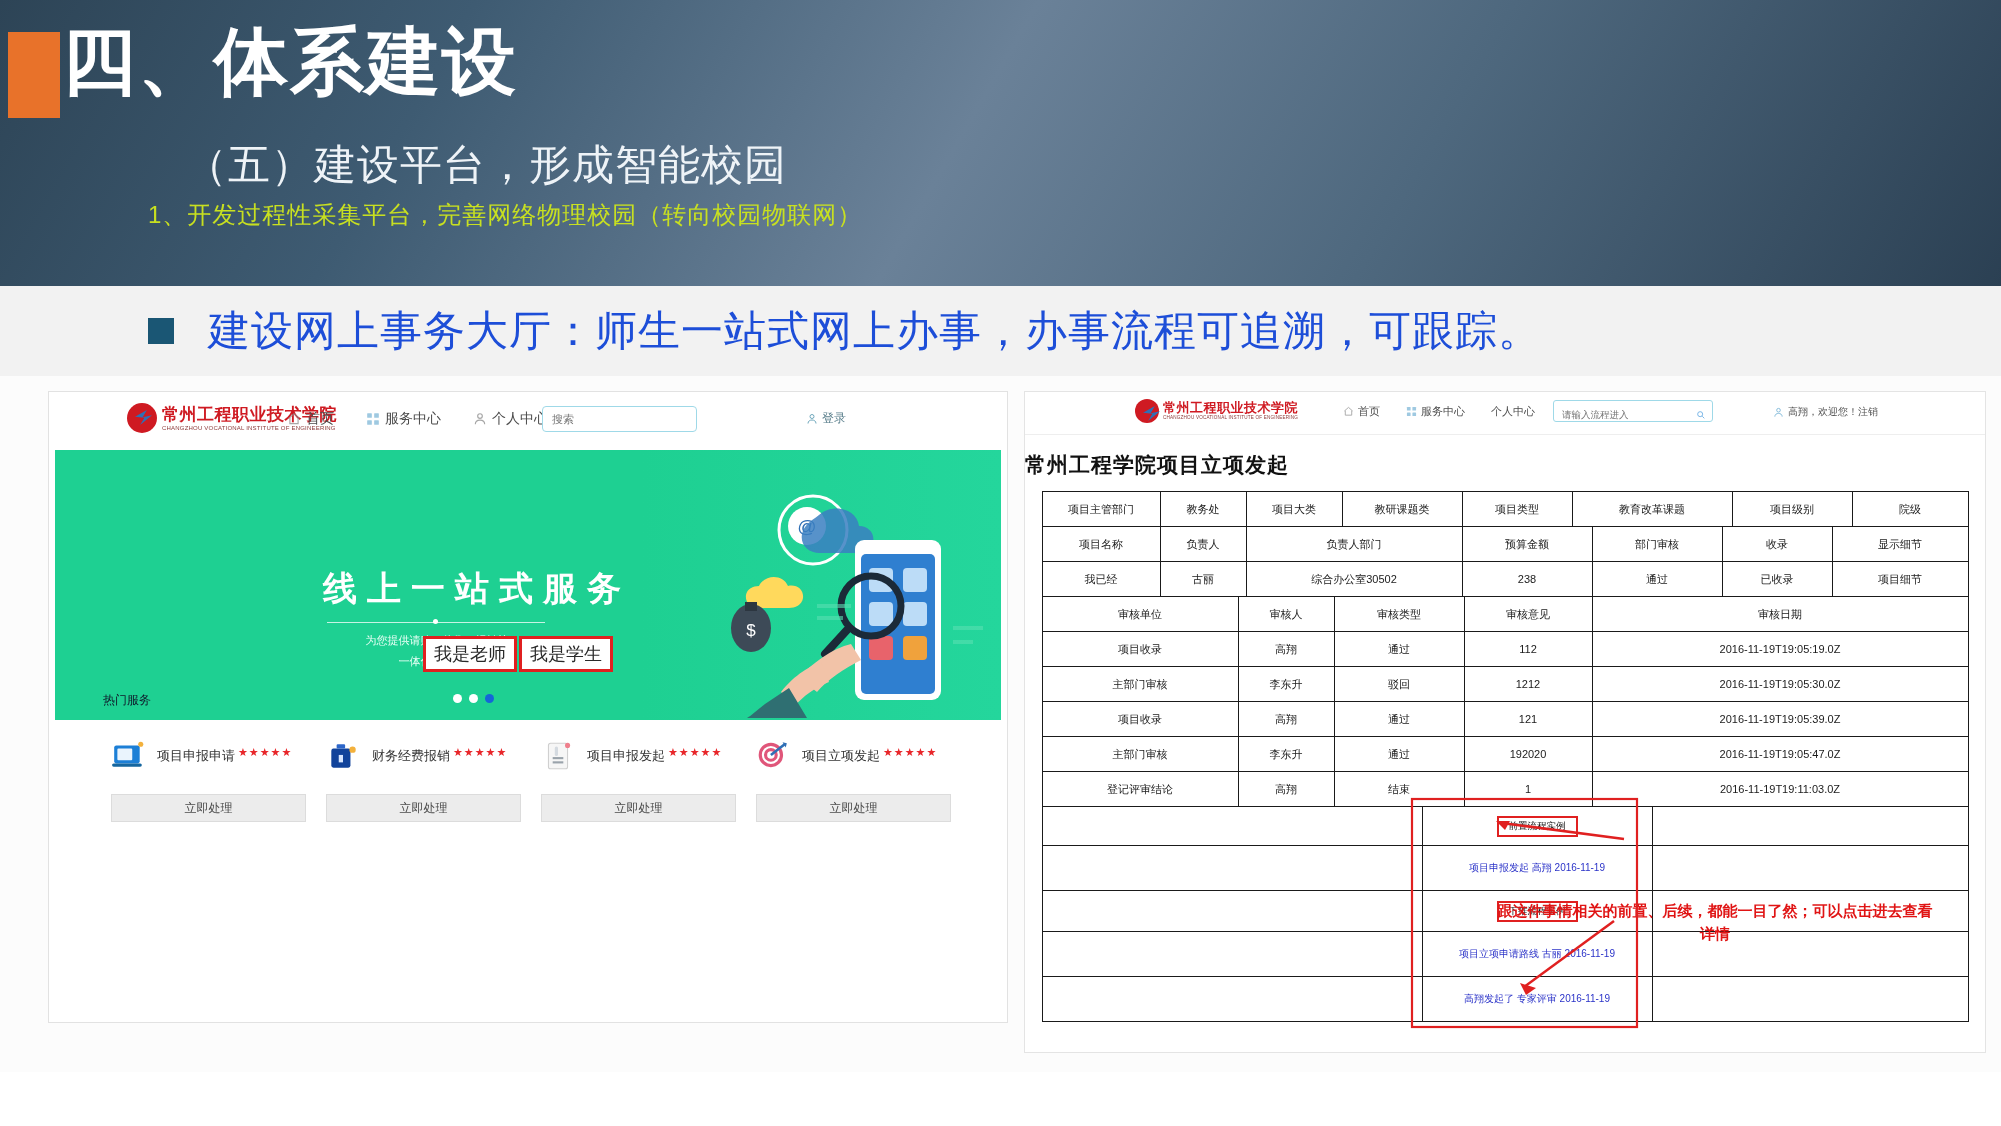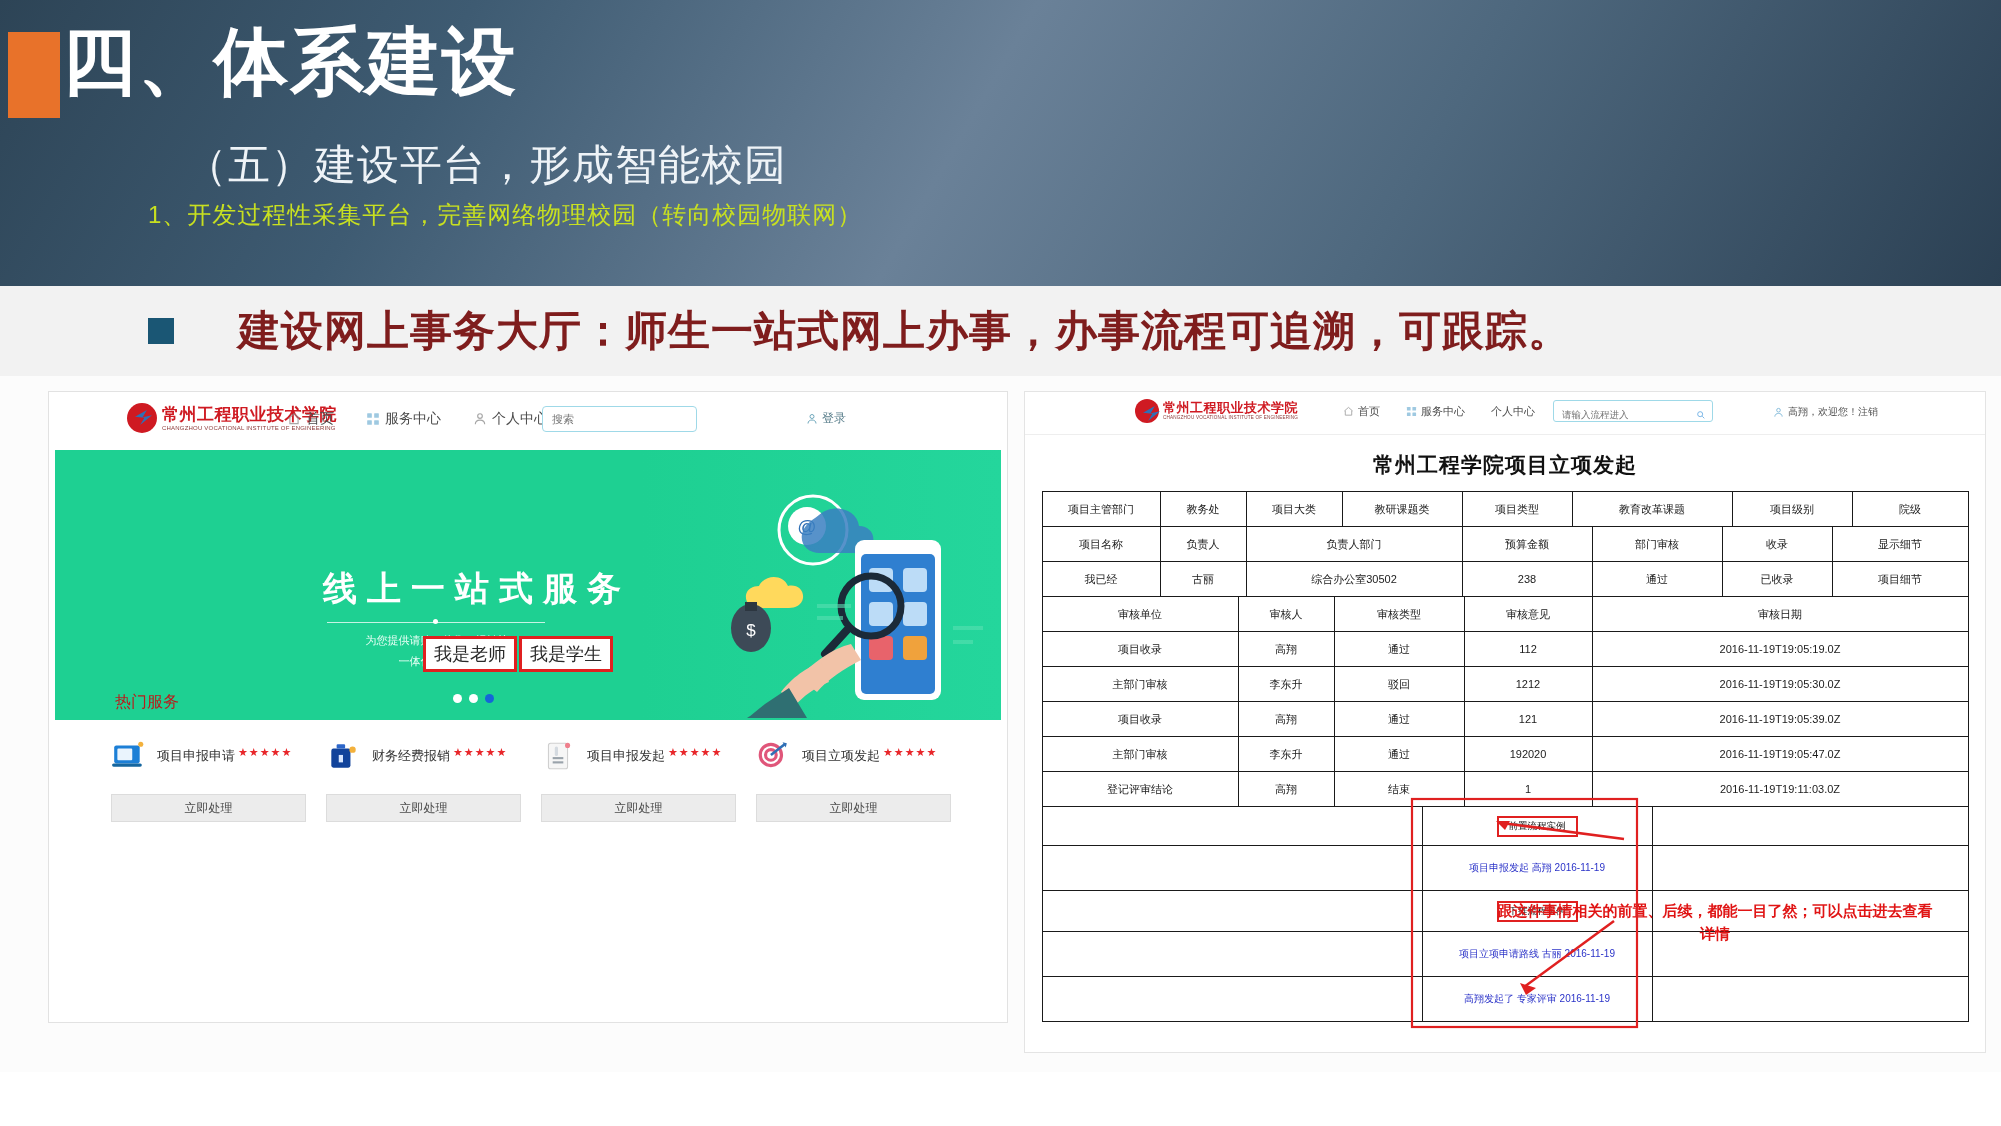--- a/index.html
+++ b/index.html
@@ -28,21 +28,21 @@
   .hdr-sub2{
     position:absolute;left:148px;top:199px;
     font-size:24px;font-weight:normal;color:#c8e020;white-space:nowrap;letter-spacing:1px;
   }
 
   
   .bullet-band{position:absolute;left:0;top:286px;width:2001px;height:90px;background:#f2f2f2;}
   .bullet-sq{position:absolute;left:148px;top:318px;width:26px;height:26px;background:#1a5674;}
   .bullet-txt{
     position:absolute;left:208px;top:303px;
-    font-size:42px;font-weight:bold;color:#7f1d1d;white-space:nowrap;letter-spacing:1px;margin-left:30px;
+    font-size:42px;font-weight:normal;color:#1d4ed8;white-space:nowrap;letter-spacing:1px;
   }
   .body-bg{position:absolute;left:0;top:376px;width:2001px;height:696px;background:#fcfcfc;}
 
   
   .portal{
     position:absolute;left:48px;top:391px;width:958px;height:630px;
     background:#ffffff;border:1px solid #e2e2e2;overflow:hidden;
   }
   .p-nav{position:relative;height:58px;background:#fff;}
   .p-logo{position:absolute;left:78px;top:11px;display:flex;align-items:center;gap:5px;}
@@ -97,21 +97,21 @@
 
   
   .role-wrap{position:absolute;left:374px;top:244px;display:flex;}
   .role-btn{
     border:3px solid #e02020;background:#fff;
     padding:3px 8px;font-size:18px;color:#2a2a2a;white-space:nowrap;line-height:1.35;
   }
   .role-btn+.role-btn{margin-left:2px;}
 
   
-  .hot-title{position:absolute;left:66px;top:300px;font-size:16px;color:#b91c1c;white-space:nowrap;}
+  .hot-title{position:absolute;left:54px;top:300px;font-size:12px;color:#0f172a;white-space:nowrap;}
   .svc-row{position:absolute;left:52px;top:340px;width:860px;display:flex;}
   .svc{width:215px;box-sizing:border-box;padding:0 10px;}
   .svc-top{display:flex;align-items:center;gap:12px;height:48px;}
   .svc-ico{width:34px;height:34px;flex:none;}
   .svc-meta{display:flex;gap:3px;}
   .svc-name{font-size:13px;color:#333;white-space:nowrap;}
   .svc-stars{font-size:11px;color:#e8262a;letter-spacing:1px;line-height:1;}
   .svc-btn{
     margin-top:14px;height:26px;background:#ececec;border:1px solid #dcdcdc;
     display:flex;align-items:center;justify-content:center;
@@ -133,21 +133,21 @@
   .f-menu-item .mi-ico{width:11px;height:11px;}
   .f-search{
     position:absolute;left:528px;top:8px;width:160px;height:22px;
     border:1px solid #9fd9e8;border-radius:3px;background:#fff;
     display:flex;align-items:flex-end;padding:0 6px;box-sizing:border-box;
   }
   .f-search input{border:0;outline:0;flex:1;font-size:9.5px;color:#8ab9d6;background:transparent;font-family:"Liberation Sans",sans-serif;}
   .f-user{position:absolute;left:748px;top:13px;display:flex;align-items:center;gap:4px;font-size:10px;color:#555;white-space:nowrap;}
 
   .f-title{
-    text-align:center;font-size:21px;font-weight:bold;color:#111;
+    text-align:left;font-size:21px;font-weight:bold;color:#111;
     margin:16px 0 12px;white-space:nowrap;letter-spacing:1px;
   }
   table.ftab{border-collapse:collapse;width:926px;margin:0 auto 0;table-layout:fixed;}
   table.ftab td{
     border:1px solid #1a1a1a;text-align:center;vertical-align:middle;
     font-size:11px;color:#1a1a1a;height:30px;padding:2px 2px;overflow:hidden;white-space:nowrap;
   }
   td.thick-top{border-top:3px solid #000;}
   td.thick-bot{border-bottom:3px solid #000;}
   td.blue{color:#2b33c8;}

